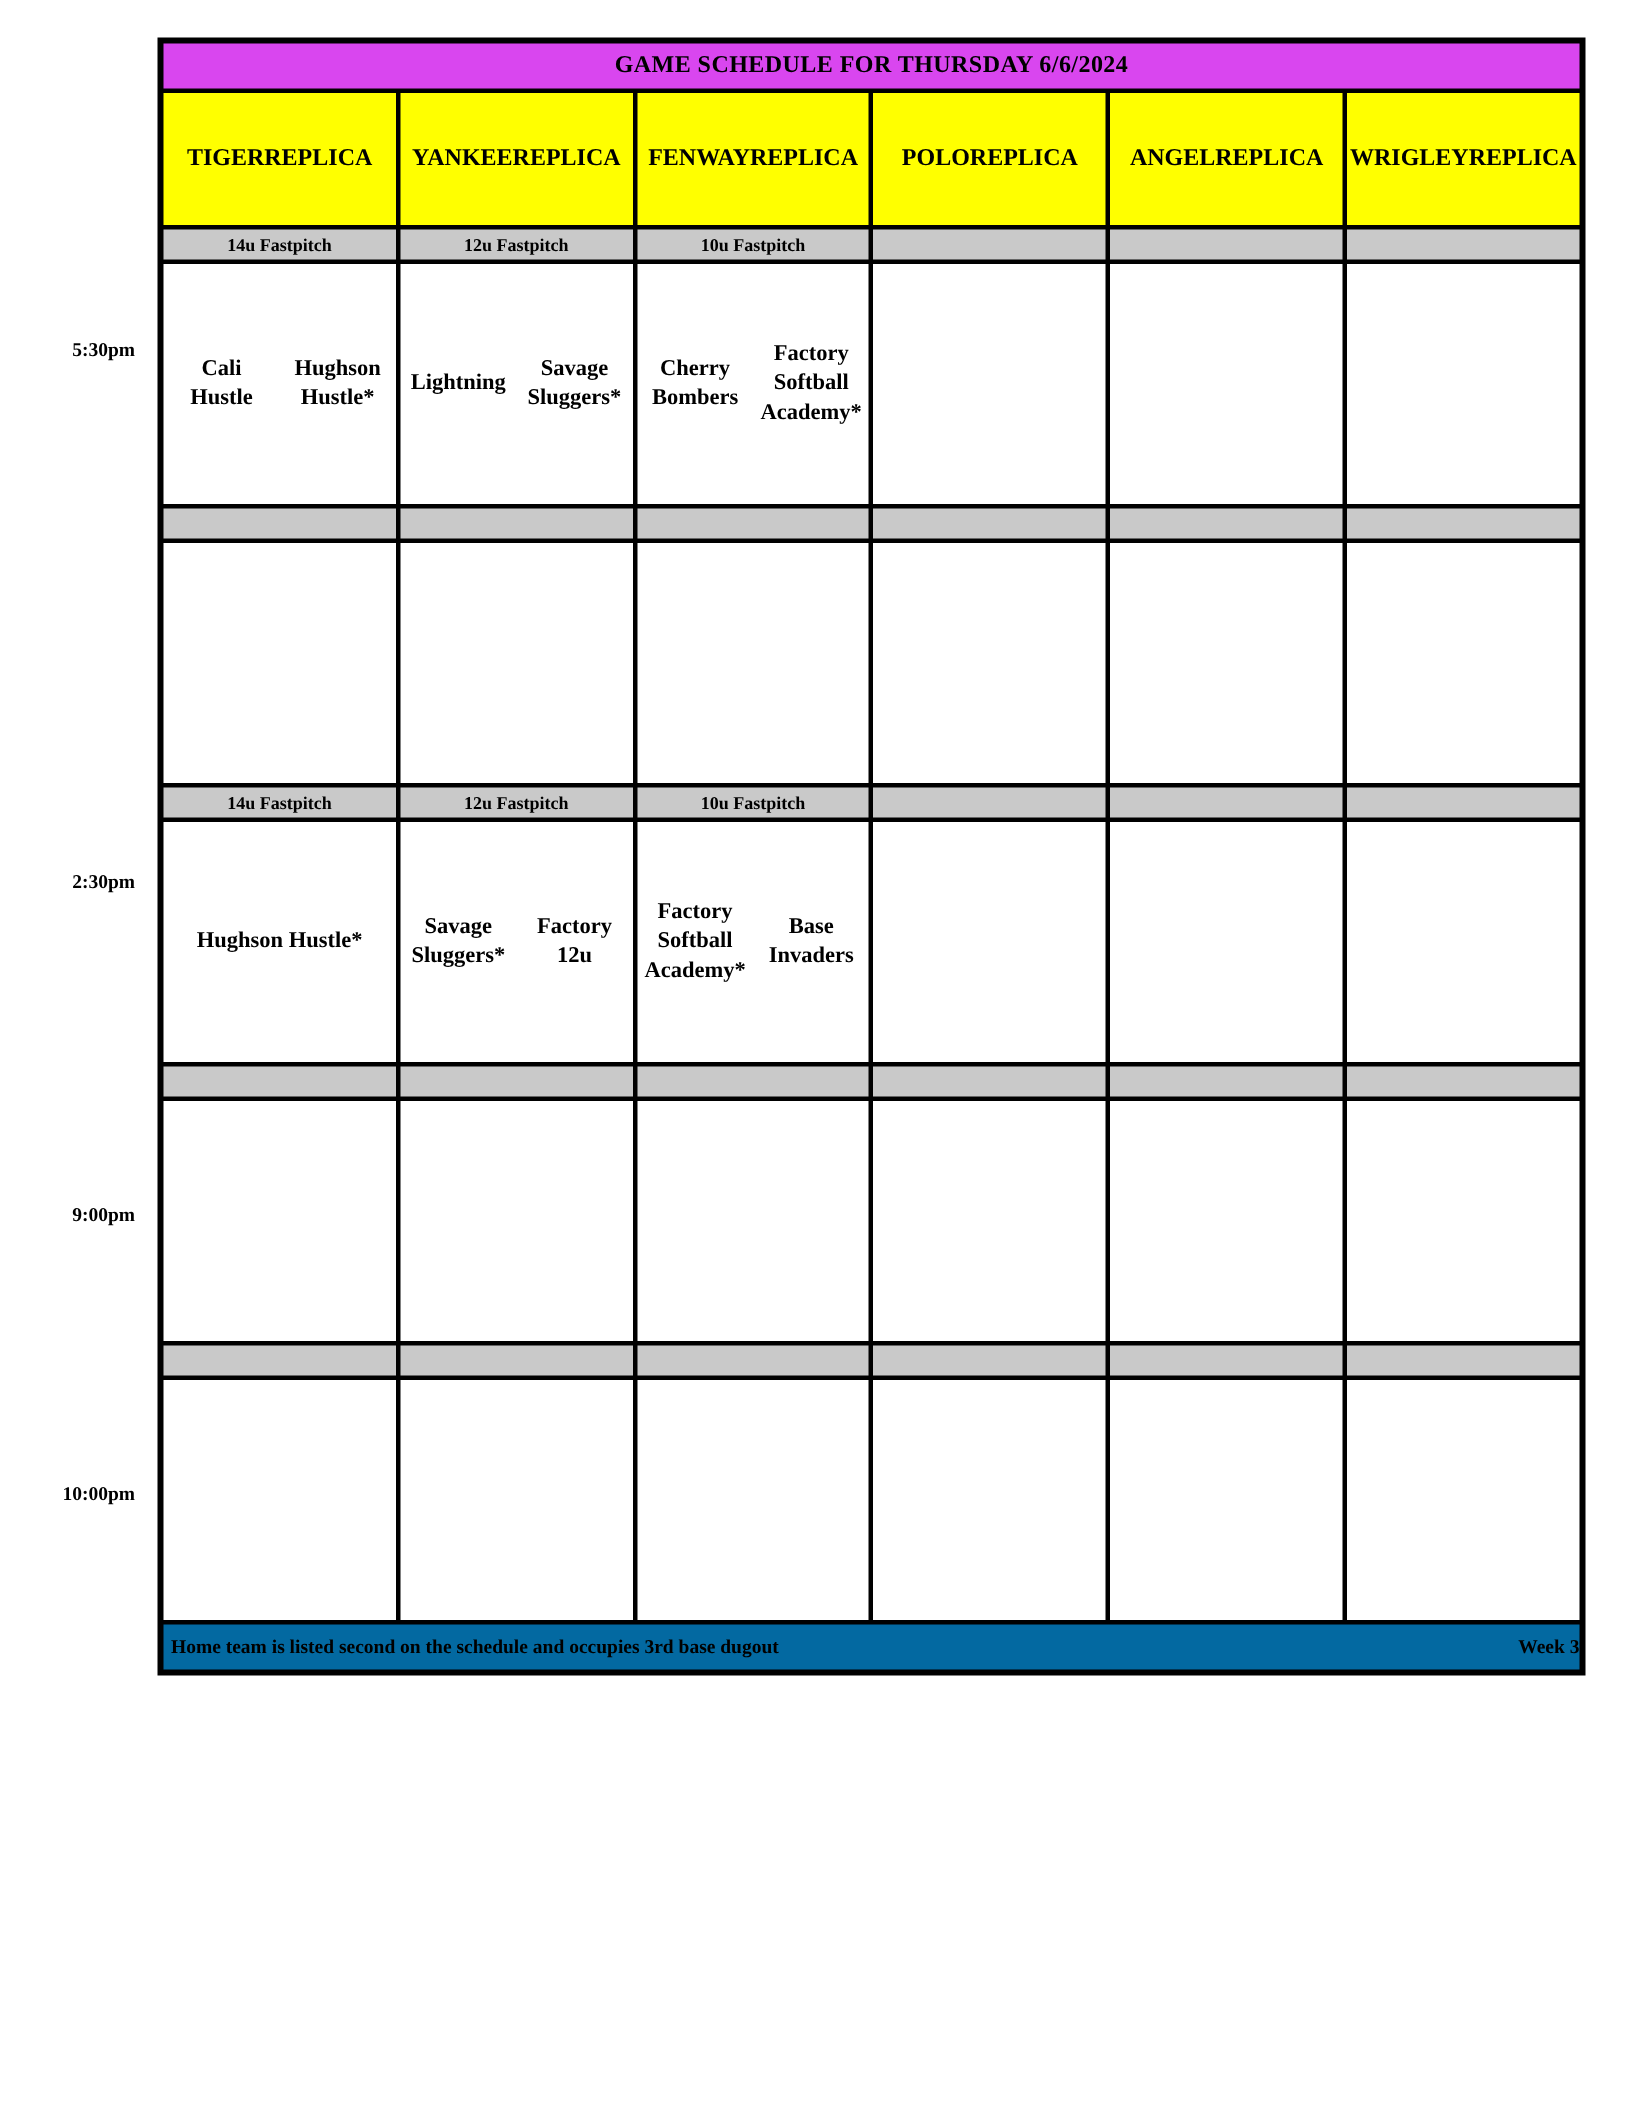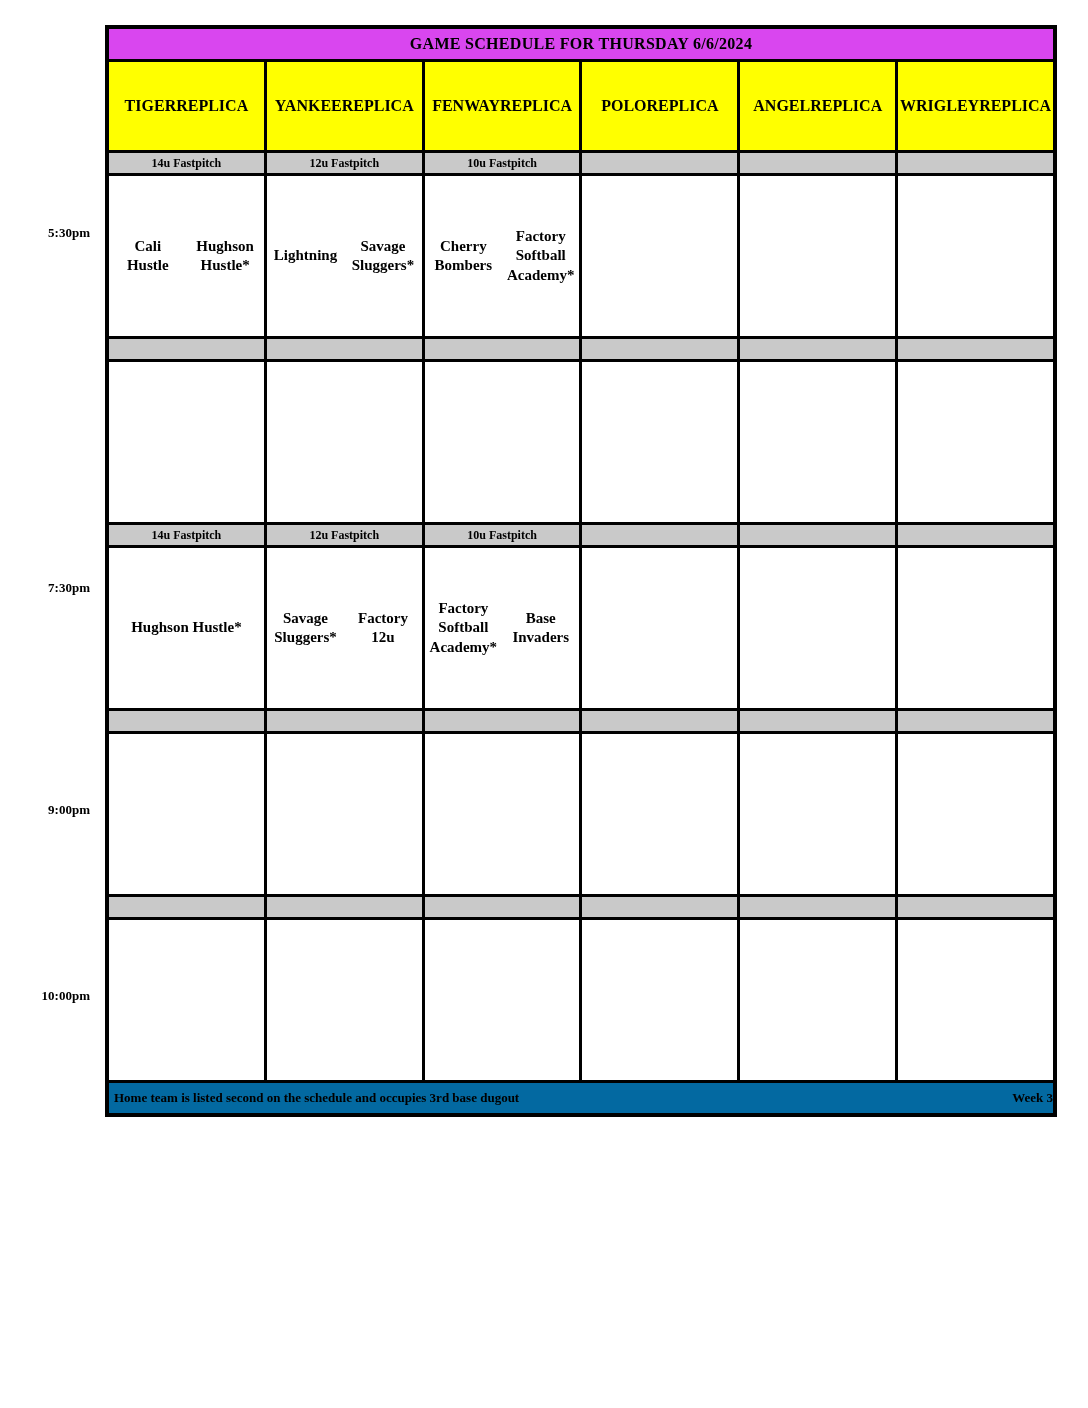--- a/index.html
+++ b/index.html
@@ -39,21 +39,21 @@
   }
   .footer-note { flex:1; text-align:left; padding-left:5px; }
   .footer-week { width:155px; text-align:right; }
 </style>
 </head>
 <body>
 
 <div class="page">
 
   <div class="time-label" style="top:225px">5:30pm</div>
-  <div class="time-label" style="top:580px">7:30pm</div>
+  <div class="time-label" style="top:580px">2:30pm</div>
   <div class="time-label" style="top:802px">9:00pm</div>
   <div class="time-label" style="top:988px">10:00pm</div>
 
   <div class="schedule">
 
     <div class="c title-bar">GAME SCHEDULE FOR THURSDAY 6/6/2024</div>
 
     <div class="c field-head">
       <span>TIGER</span>
       <span>REPLICA</span>

